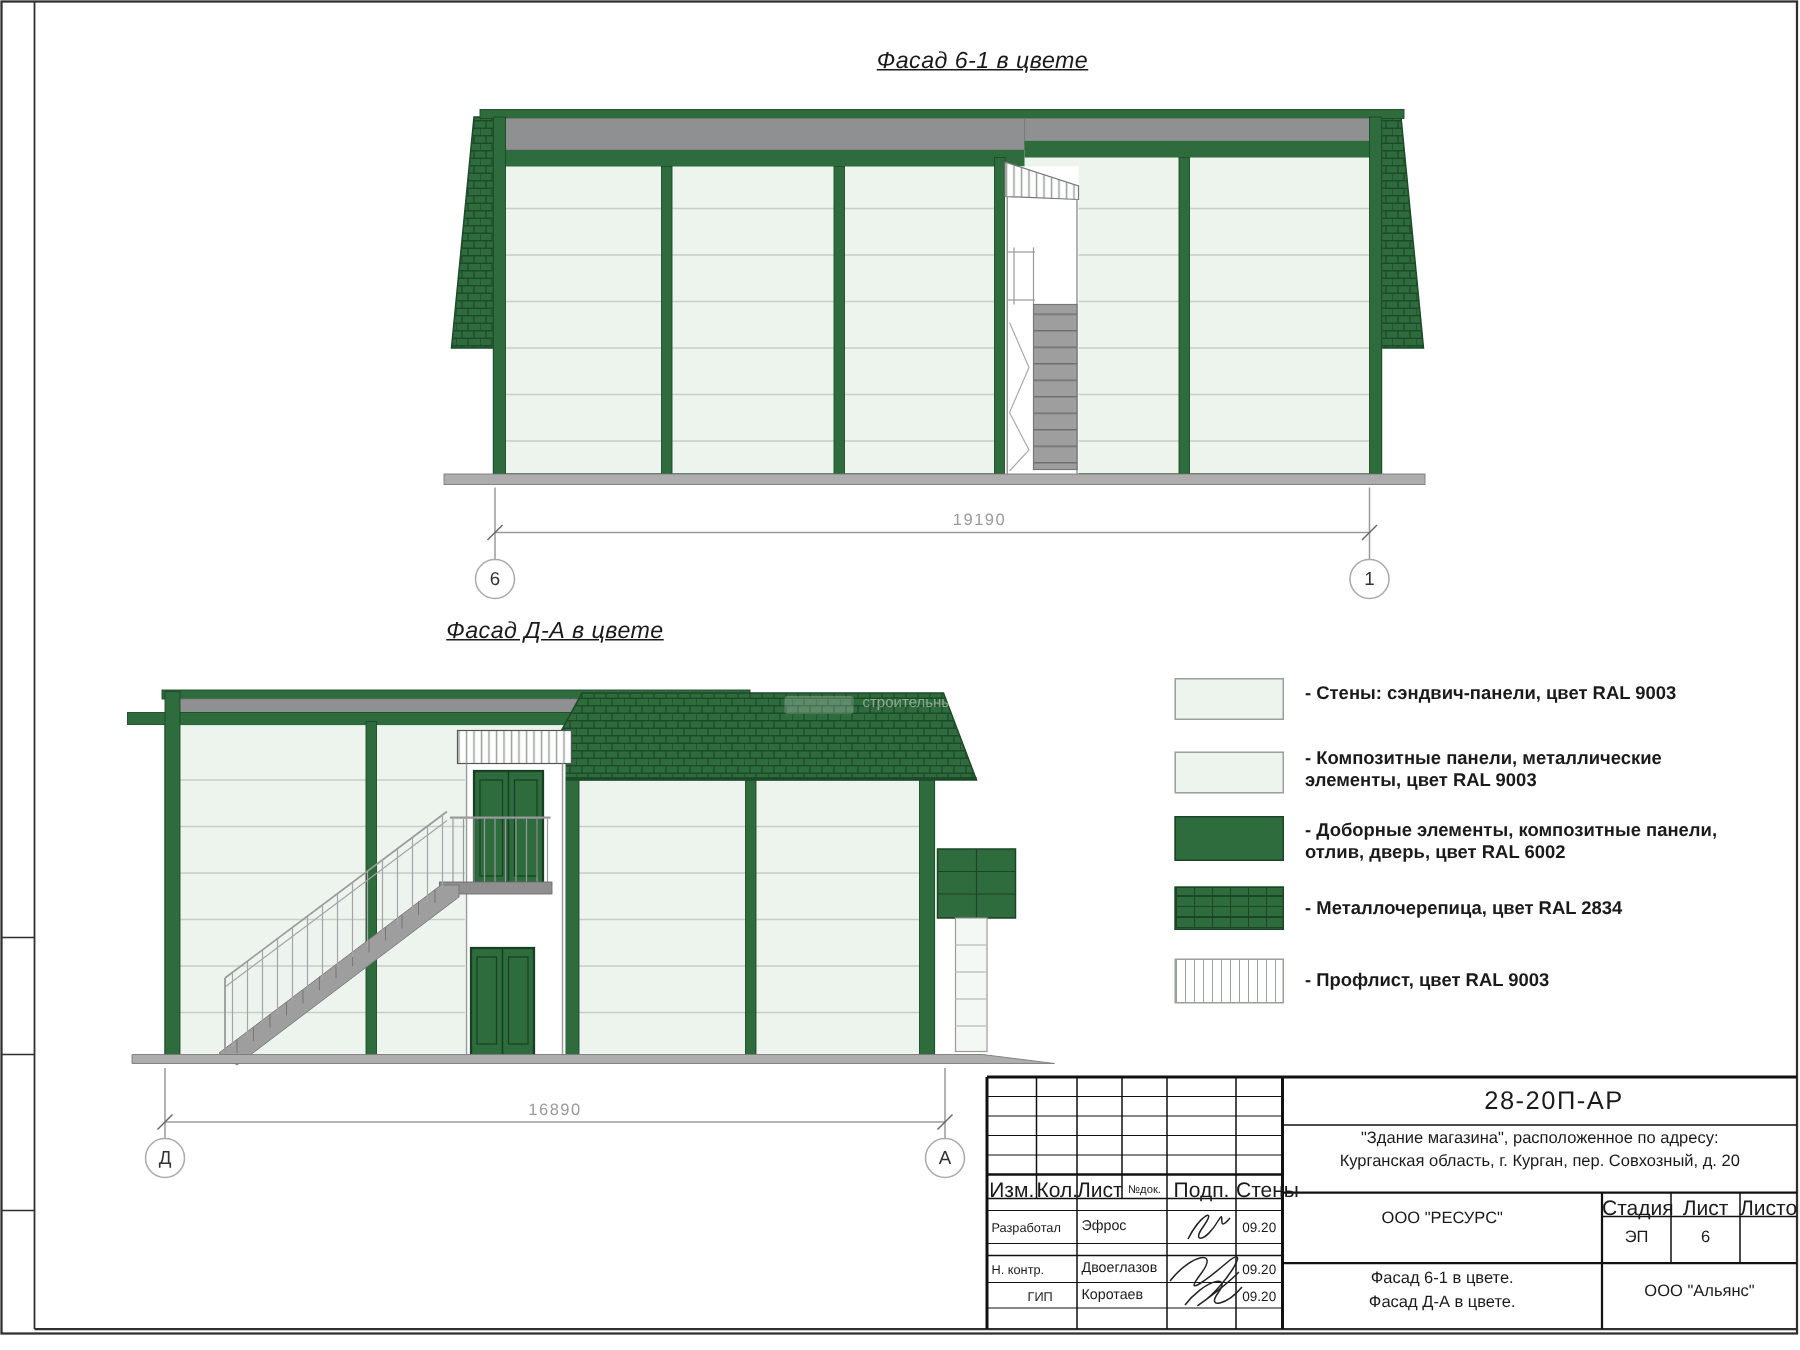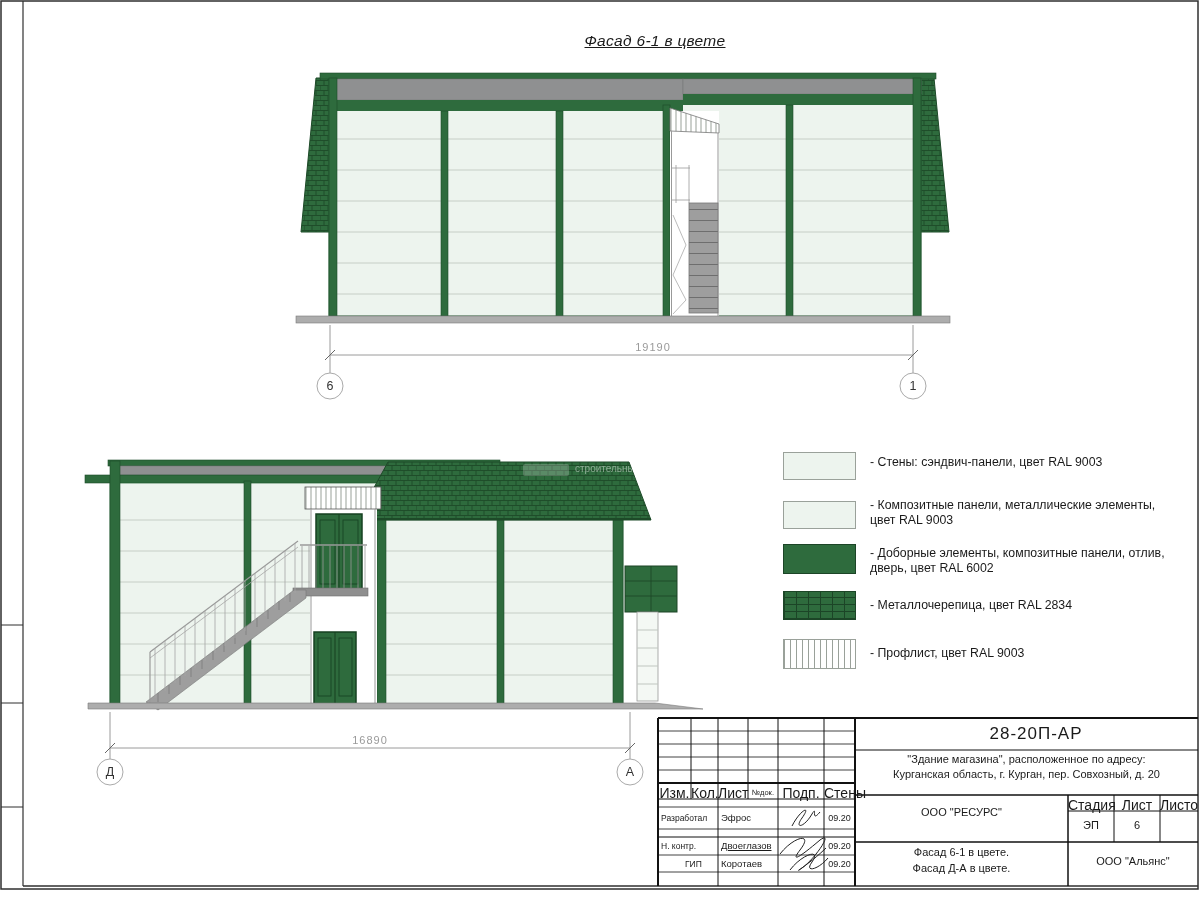--- a/index.html
+++ b/index.html
@@ -4,21 +4,21 @@
 <style>
   html,body{margin:0;padding:0;background:#ffffff;}
   #sheet{position:relative;width:1200px;height:900px;background:#ffffff;overflow:hidden;
          font-family:"Liberation Sans", sans-serif;color:#1a1a1a;}
   #drawing{position:absolute;left:0;top:0;}
   .txt{position:absolute;white-space:pre-line;}
   .ctr{text-align:center;}
   .facade-title{font-size:15.5px;font-style:italic;text-decoration:underline;letter-spacing:.3px;}
   .dim-text{font-size:11px;color:#9a9a9a;letter-spacing:1px;}
   .axis-text{font-size:12.5px;color:#333;}
-  .legend-label{font-size:12.3px;line-height:15px;width:305px;}
+  .legend-label{font-size:12.3px;line-height:15px;width:305px;font-weight:bold;}
   .sw{position:absolute;left:783px;width:73px;box-sizing:border-box;}
   .sw-panel{background:#edf4ee;border:1px solid #9aa19a;}
   .sw-green{background:#2e6b3d;border:1px solid #1c4527;}
   .sw-tile{background-color:#2e6b3d;border:1px solid #1c4527;
     background-image:repeating-linear-gradient(90deg,#1c4527 0 1px,transparent 1px 12px),
                      repeating-linear-gradient(0deg,#1c4527 0 1px,transparent 1px 7px);}
   .sw-prof{background-color:#ffffff;border:1px solid #9aa19a;
     background-image:repeating-linear-gradient(90deg,#9aa19a 0 1px,transparent 1px 6px);}
   .tb{font-size:11px;}
   .tb-big{font-size:17px;letter-spacing:1px;}
@@ -281,20 +281,21 @@
     <path d="M780,854 C794,836 814,832 800,850 C788,866 806,852 820,840 C834,830 816,858 802,868 C790,876 812,862 826,848"></path>
     <path d="M790,870 C802,854 822,848 812,862 C804,873 818,870 828,858"></path>
   </g>
 </svg>
 
   <div class="txt ctr facade-title" style="left:520px;top:32px;width:270px;">Фасад 6-1 в цвете</div>
   <div class="txt ctr dim-text" style="left:608px;top:341px;width:90px;">19190</div>
   <div class="txt ctr axis-text" style="left:318px;top:379px;width:24px;">6</div>
   <div class="txt ctr axis-text" style="left:901px;top:379px;width:24px;">1</div>
 
+  <div class="txt ctr facade-title" style="left:250px;top:412px;width:240px;">Фасад Д-А в цвете</div>
   <div class="txt ctr dim-text" style="left:325px;top:734px;width:90px;">16890</div>
   <div class="txt ctr axis-text" style="left:98px;top:765px;width:24px;">Д</div>
   <div class="txt ctr axis-text" style="left:618px;top:765px;width:24px;">А</div>
 
   <div class="txt watermark" style="left:575px;top:463px;">строительны</div>
 
   <div>
     <div class="sw sw-panel" style="top:452px;height:28px;"></div>
     <div class="txt legend-label" style="left:870px;top:455px;">- Стены: сэндвич-панели, цвет RAL 9003</div>
     <div class="sw sw-panel" style="top:501px;height:28px;"></div>
@@ -317,21 +318,21 @@
     <div class="txt ctr tb-head" style="left:718px;top:785px;width:30px;">Лист</div>
     <div class="txt ctr" style="left:748px;top:788px;width:30px;font-size:7.5px;">№док.</div>
     <div class="txt ctr tb-head" style="left:778px;top:785px;width:46px;">Подп.</div>
     <div class="txt ctr tb-head" style="left:824px;top:785px;width:31px;">Стены</div>
 
     <div class="txt tb-small" style="left:661px;top:813px;">Разработал</div>
     <div class="txt tb-name" style="left:721px;top:812px;">Эфрос</div>
     <div class="txt ctr tb-date" style="left:824px;top:813px;width:31px;">09.20</div>
 
     <div class="txt tb-small" style="left:661px;top:841px;">Н. контр.</div>
-    <div class="txt tb-name" style="left:721px;top:840px;text-decoration:underline;">Двоеглазов</div>
+    <div class="txt tb-name" style="left:721px;top:840px;">Двоеглазов</div>
     <div class="txt ctr tb-date" style="left:824px;top:841px;width:31px;">09.20</div>
 
     <div class="txt tb-small" style="left:661px;top:859px;padding-left:24px;">ГИП</div>
     <div class="txt tb-name" style="left:721px;top:858px;">Коротаев</div>
     <div class="txt ctr tb-date" style="left:824px;top:859px;width:31px;">09.20</div>
 
     <div class="txt ctr tb" style="left:855px;top:806px;width:213px;">ООО "РЕСУРС"</div>
     <div class="txt ctr tb-head" style="left:1068px;top:797px;width:30px;">Стадия</div>
     <div class="txt ctr tb-head" style="left:1114px;top:797px;width:46px;">Лист</div>
     <div class="txt ctr tb-head clip" style="left:1160px;top:797px;width:38px;">Листов</div>

